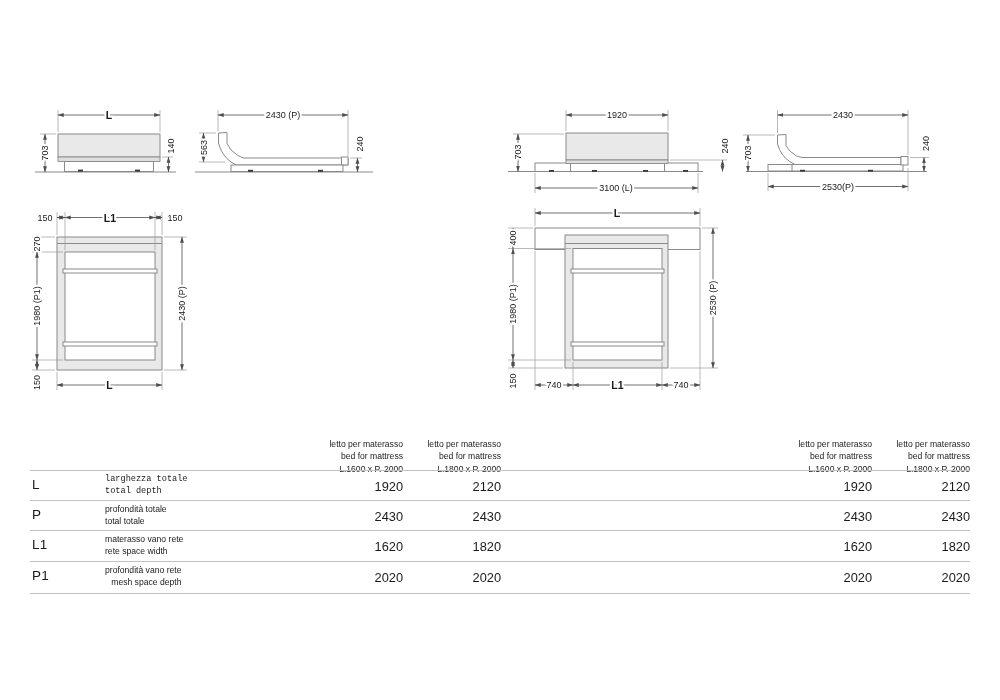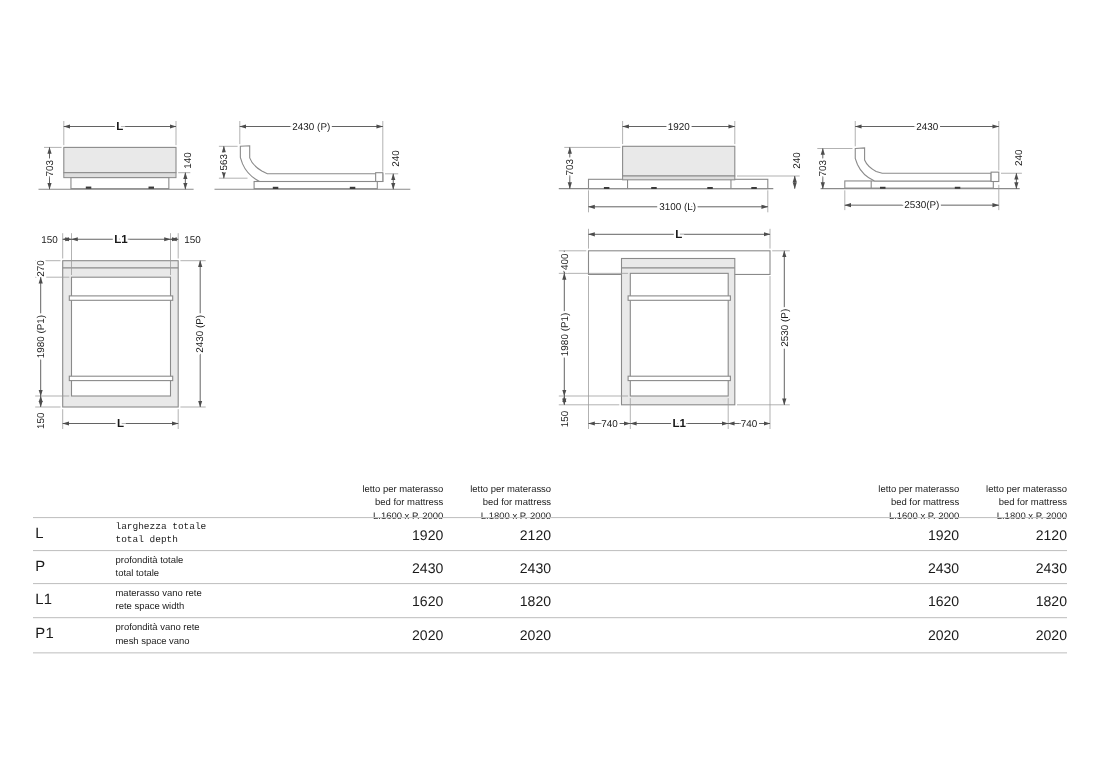--- a/index.html
+++ b/index.html
@@ -257,23 +257,23 @@
   <div class="tb-desc" style="top:110px;">
     <div>materasso vano rete</div>
     <div>rete space width</div>
   </div>
   <div class="tb-val" style="top:115px;right:567px;">1620</div>
   <div class="tb-val" style="top:115px;right:469px;">1820</div>
   <div class="tb-val" style="top:115px;right:98px;">1620</div>
   <div class="tb-val" style="top:115px;right:0px;">1820</div>
 
   <div class="tb-code" style="top:144px;">P1</div>
-  <div class="tb-desc" style="top:141px;">
+  <div class="tb-desc" style="top:141px;text-align:right;">
     <div>profondità vano rete</div>
-    <div>mesh space vano</div>
+    <div>mesh space depth</div>
   </div>
   <div class="tb-val" style="top:146px;right:567px;">2020</div>
   <div class="tb-val" style="top:146px;right:469px;">2020</div>
   <div class="tb-val" style="top:146px;right:98px;">2020</div>
   <div class="tb-val" style="top:146px;right:0px;">2020</div>
 
 </div>
 </div>
 
 </body></html>

